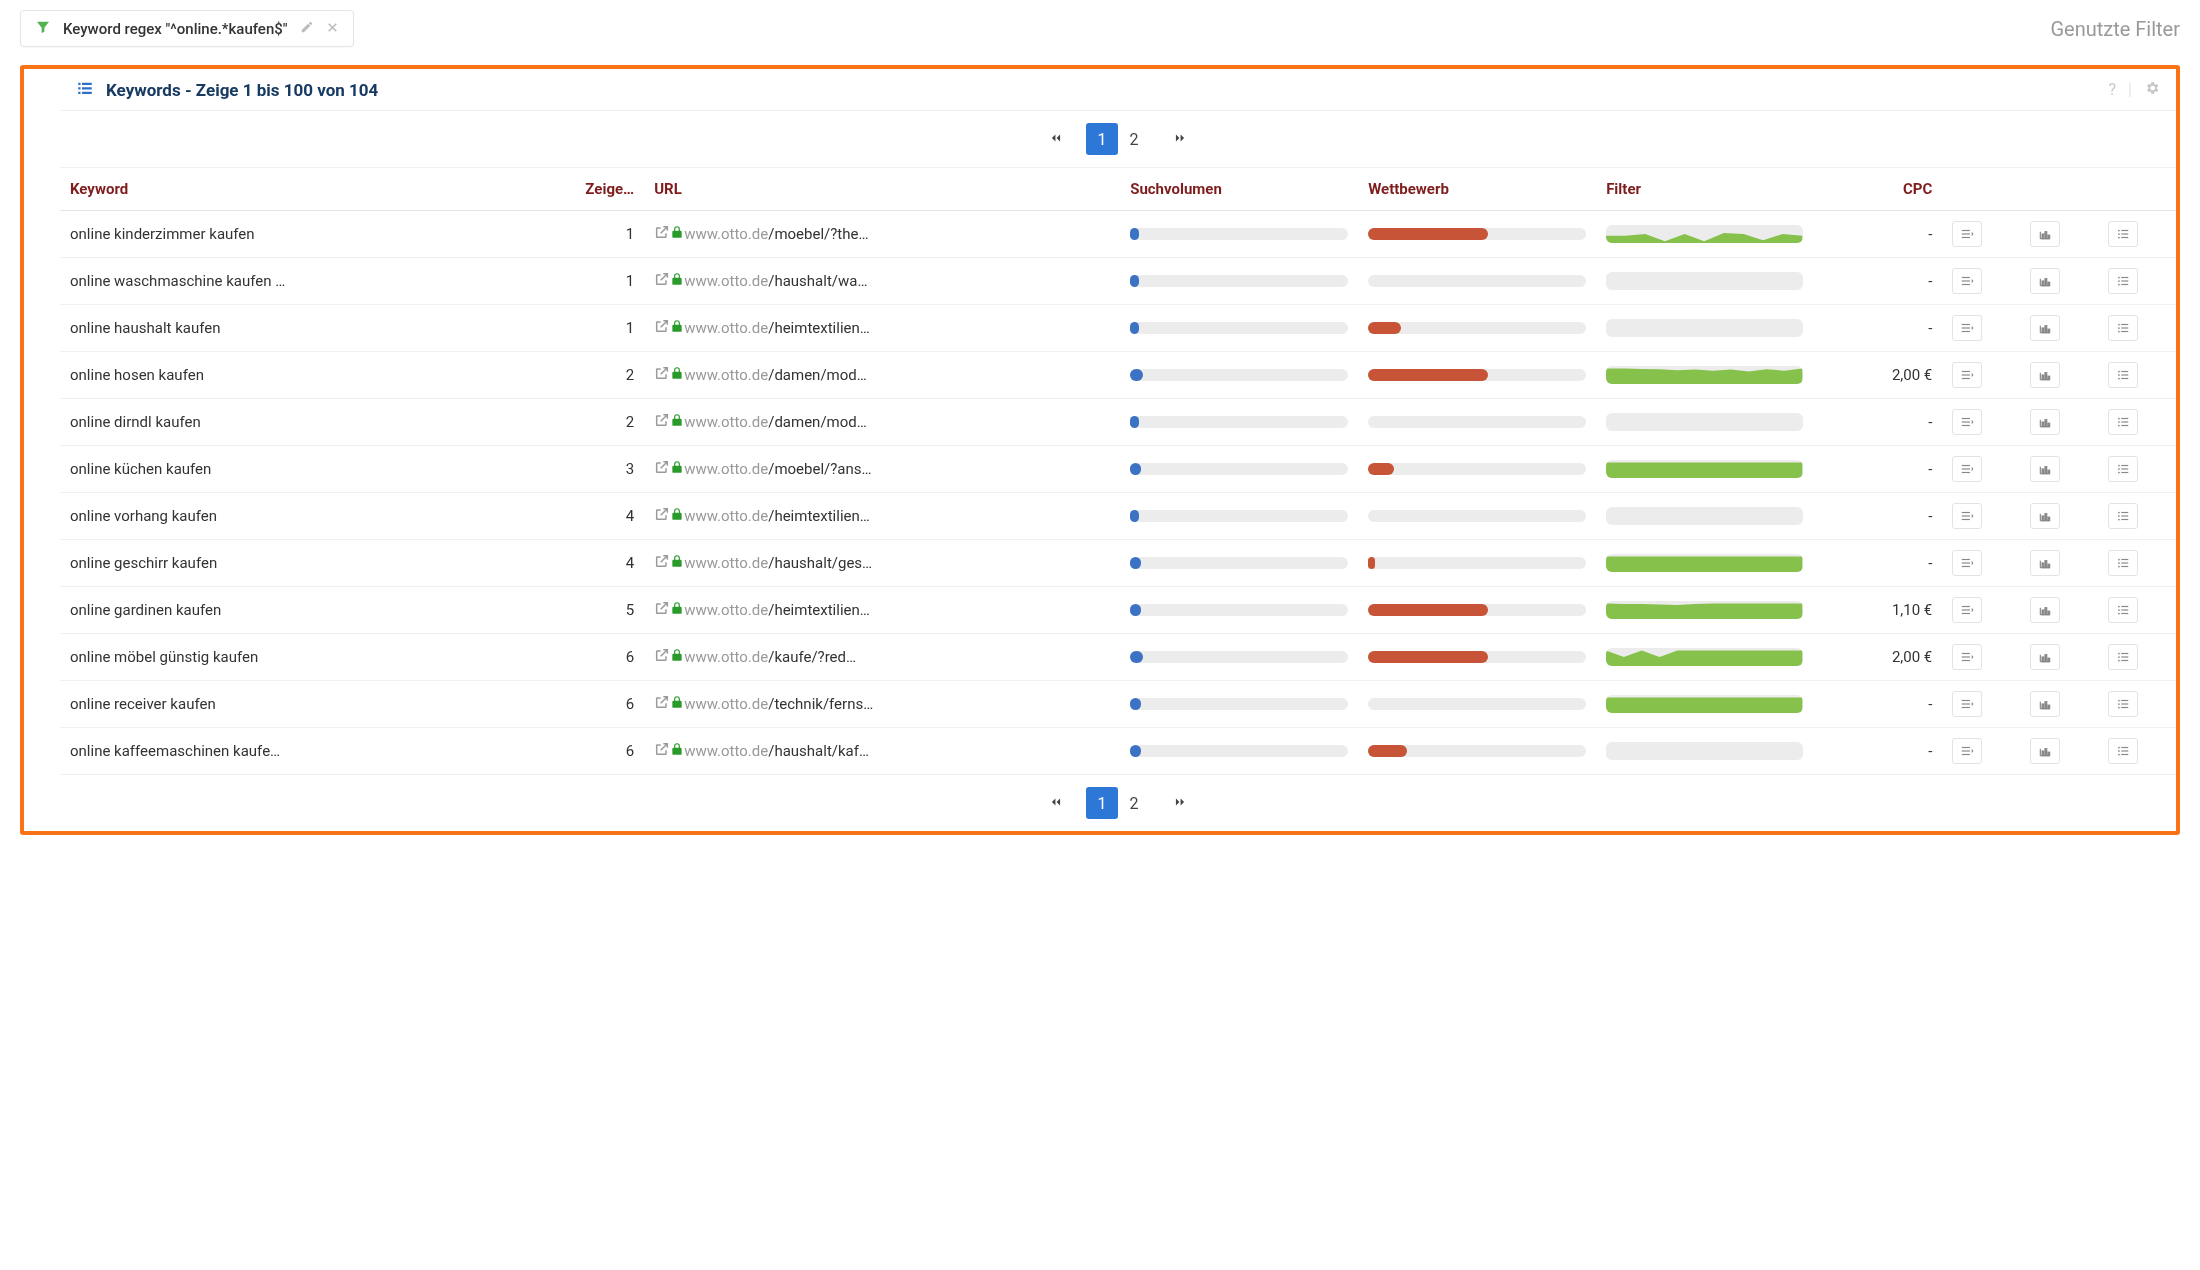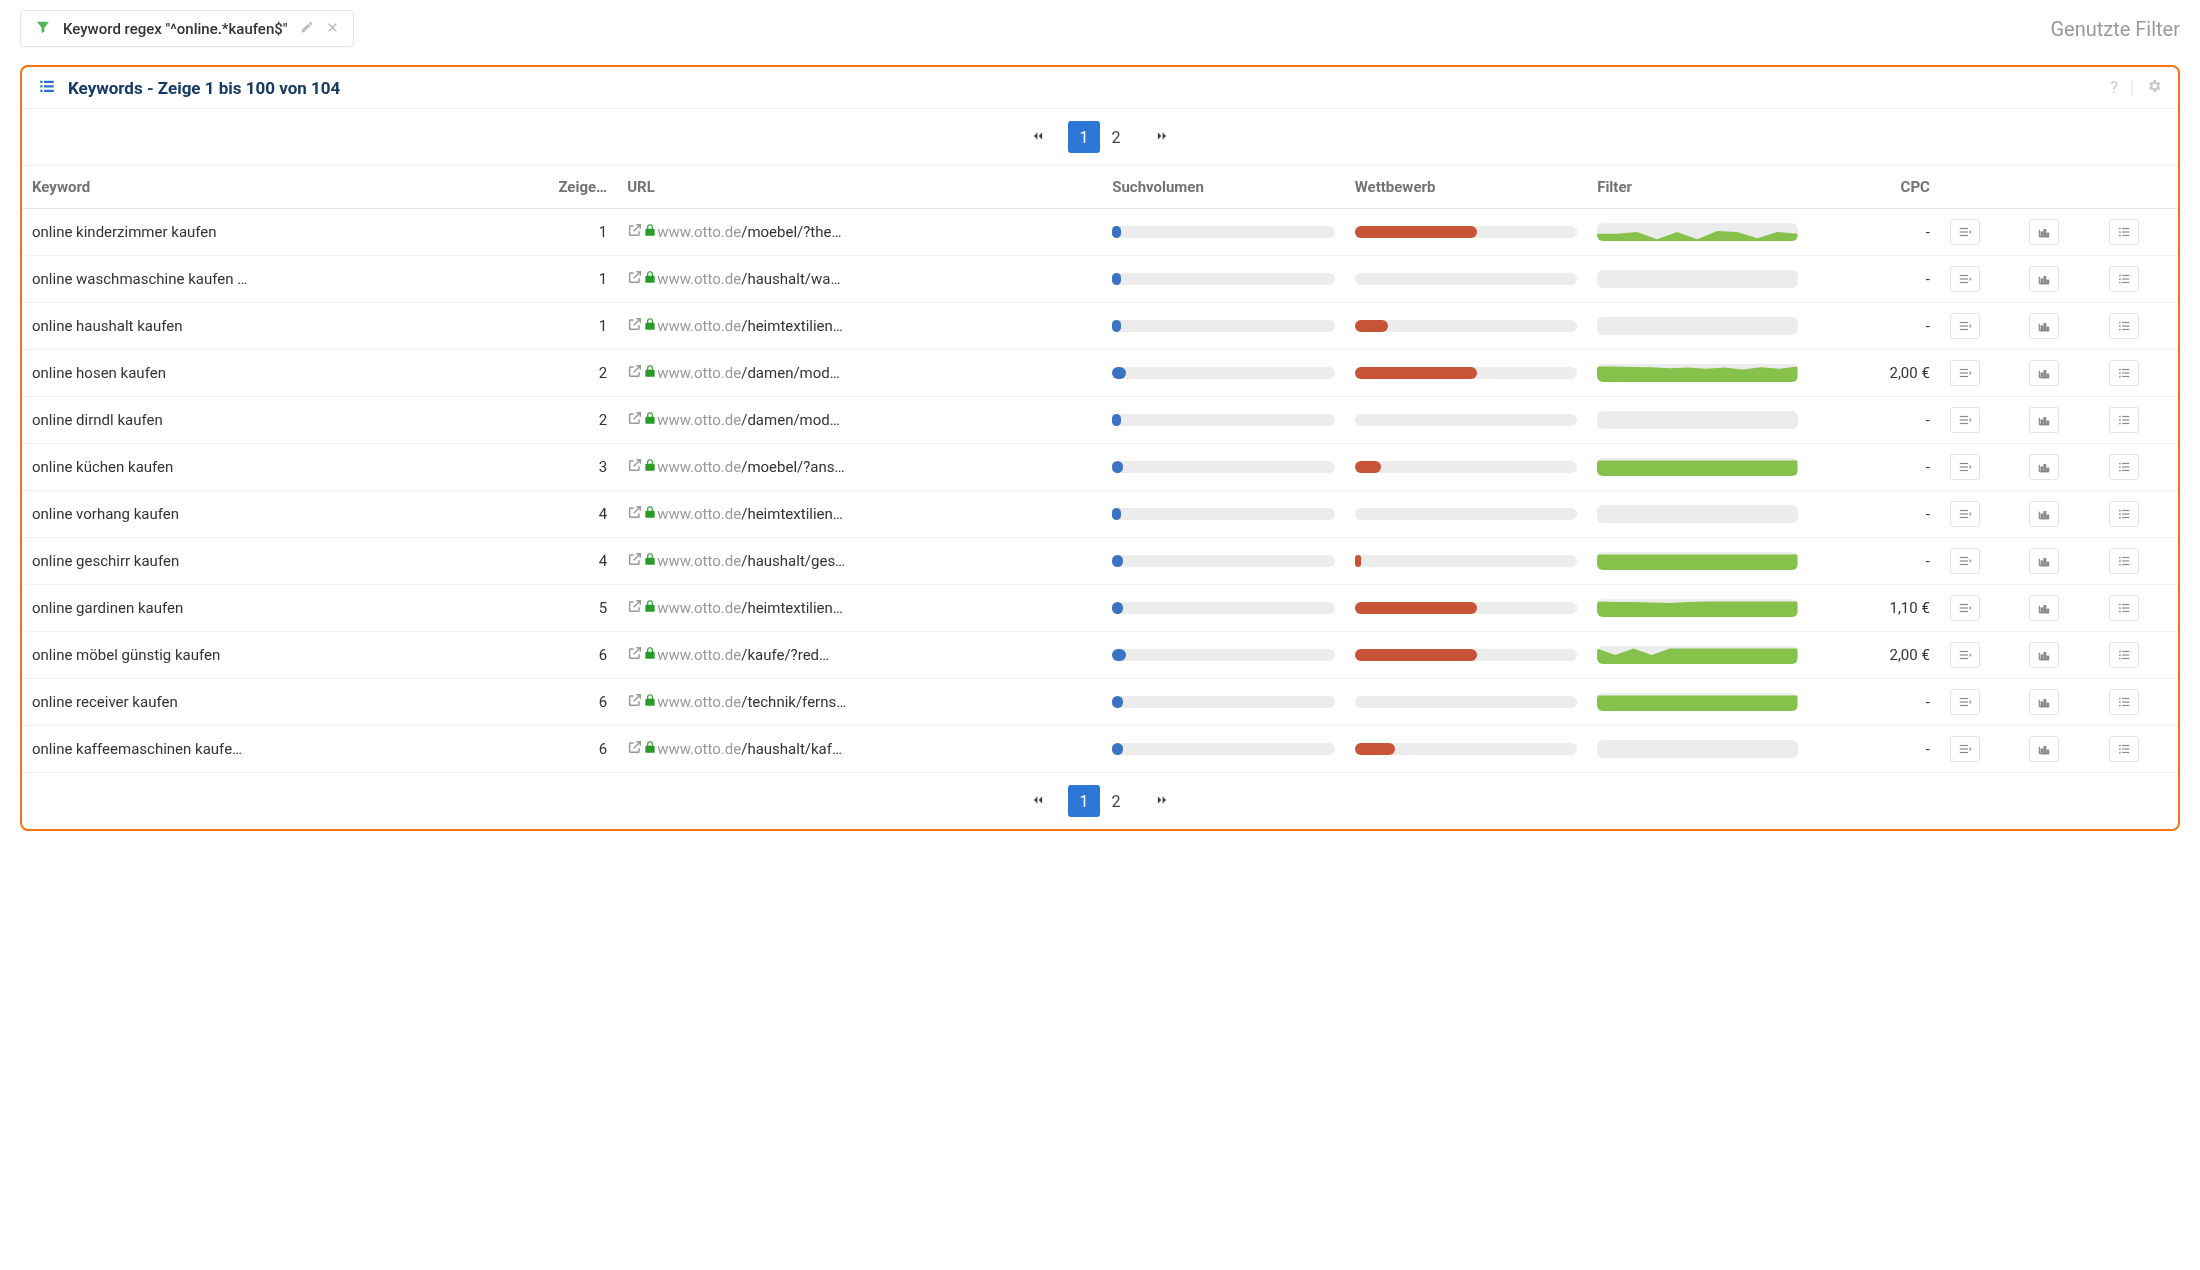--- a/index.html
+++ b/index.html
@@ -3,34 +3,34 @@
 <meta charset="utf-8">
 <style>
   * { box-sizing: border-box; margin: 0; padding: 0; }
   body { font-family: -apple-system, BlinkMacSystemFont, "Segoe UI", Roboto, sans-serif; font-size: 14px; color: #444; background: #fff; padding: 10px 20px 30px; }
   .top-bar { display: flex; justify-content: space-between; align-items: center; margin-bottom: 18px; }
   .filter-chip { display: inline-flex; align-items: center; gap: 12px; border: 1px solid #e5e5e5; border-radius: 4px; padding: 8px 14px; background: #fff; box-shadow: 0 1px 2px rgba(0,0,0,0.03); }
   .filter-chip .funnel { color: #52b352; }
   .filter-chip .label { font-size: 15px; font-weight: 500; color: #333; }
   .filter-chip .edit, .filter-chip .close { color: #bbb; cursor: pointer; font-size: 14px; }
   .used-filters { color: #999; font-size: 20px; font-weight: 400; }
-  .panel { border: 2px solid #f97316; border-radius: 8px; }
+  .panel { border: 4px solid #f97316; border-radius: 3px; padding-left: 36px; }
   .panel-header { display: flex; justify-content: space-between; align-items: center; padding: 10px 16px; border-bottom: 1px solid #f0f0f0; }
   .panel-header-left { display: flex; align-items: center; gap: 12px; }
   .panel-header .list-icon { color: #2c6fc9; }
   .panel-title { font-size: 17px; font-weight: 700; color: #173a63; }
   .panel-header-right { display: flex; align-items: center; gap: 12px; color: #c8c8c8; font-size: 16px; }
   .panel-header-right .sep { color: #e4e4e4; }
   .pagination { display: flex; justify-content: center; align-items: center; gap: 22px; padding: 12px 0; border-bottom: 1px solid #f0f0f0; }
   .pagination.bottom { border-top: 1px solid #f0f0f0; border-bottom: none; }
   .page-nav { font-size: 16px; font-weight: 700; color: #444; cursor: pointer; }
   .page-num { display: inline-flex; align-items: center; justify-content: center; width: 32px; height: 32px; font-size: 16px; font-weight: 400; color: #444; cursor: pointer; border-radius: 3px; }
   .page-num.active { background: #2d77d6; color: #fff; }
   table { width: 100%; border-collapse: collapse; table-layout: fixed; }
-  th { text-align: left; padding: 12px 10px; font-size: 15px; font-weight: 700; color: #737373; border-bottom: 1px solid #e5e5e5; white-space: nowrap; overflow: hidden; text-overflow: ellipsis; }
+  th { text-align: left; padding: 12px 10px; font-size: 15px; font-weight: 700; color: #7f1d1d; border-bottom: 1px solid #e5e5e5; white-space: nowrap; overflow: hidden; text-overflow: ellipsis; }
   th.pos, th.cpc { text-align: right; }
   td { padding: 10px 10px; font-size: 15px; color: #333; border-bottom: 1px solid #f0f0f0; vertical-align: middle; white-space: nowrap; overflow: hidden; text-overflow: ellipsis; }
   tr:last-child td { border-bottom: none; }
   td.pos { text-align: right; color: #333; }
   td.cpc { text-align: right; font-size: 15px; }
   .url-cell { display: flex; align-items: center; overflow: hidden; }
   .ext-icon { color: #999; flex-shrink: 0; }
   .lock-icon { color: #2a9b2a; flex-shrink: 0; }
   .url-text { overflow: hidden; text-overflow: ellipsis; white-space: nowrap; }
   .url-domain { color: #999; }

